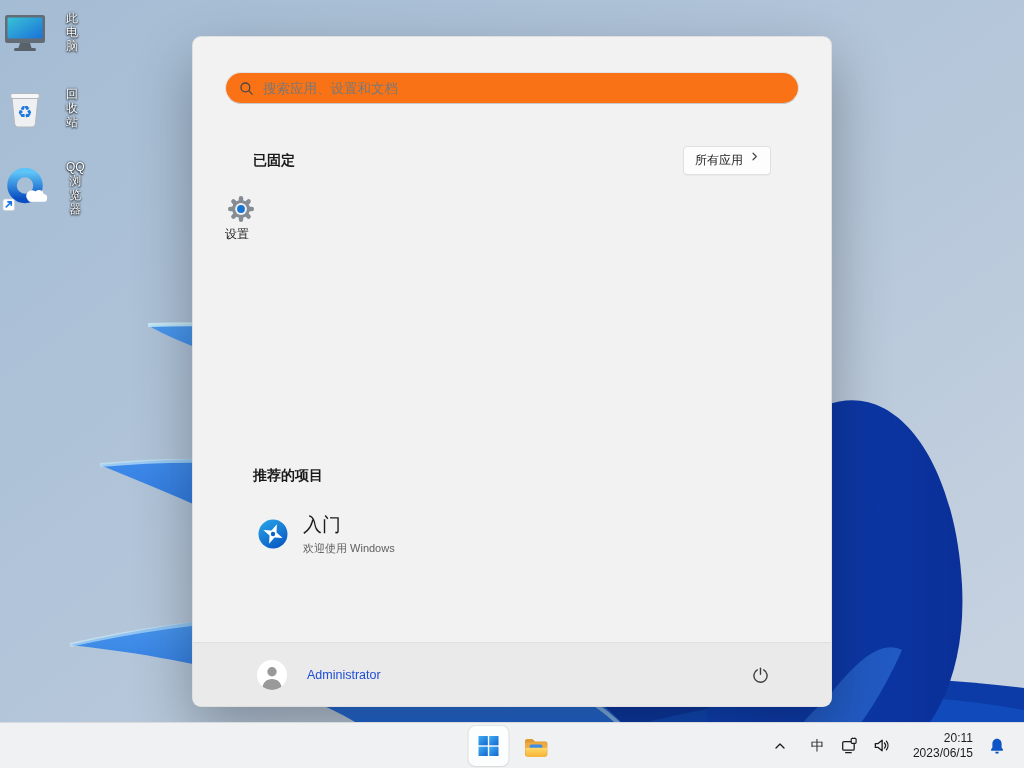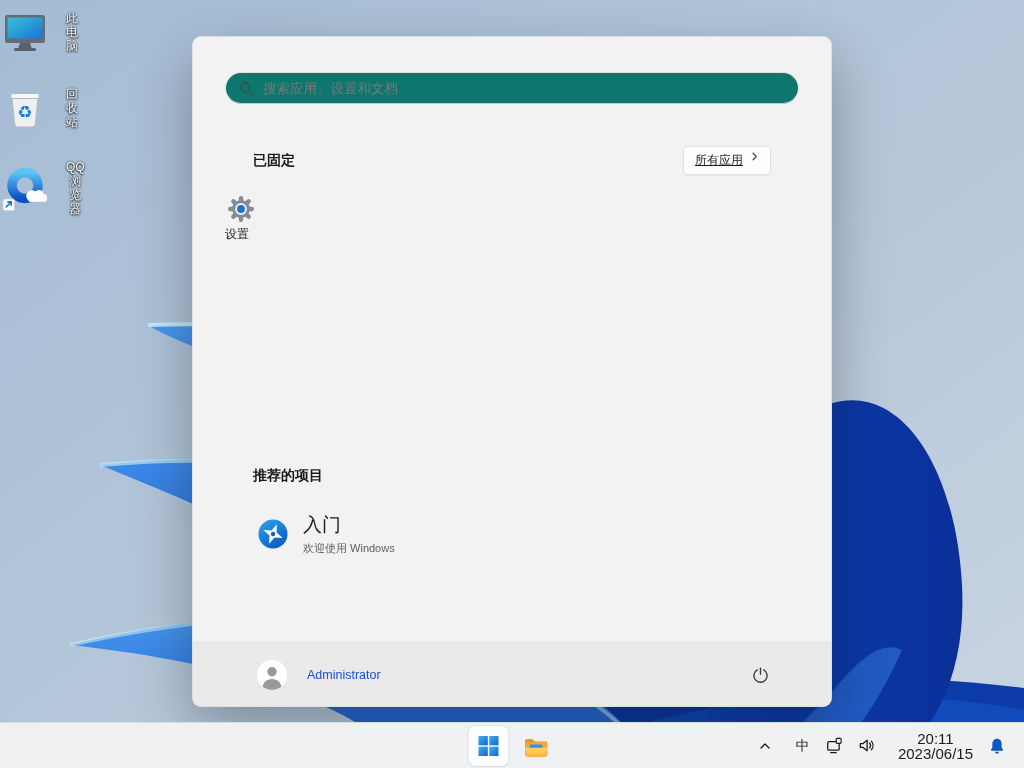--- a/index.html
+++ b/index.html
@@ -12,34 +12,34 @@
   .desktop-icons { position:absolute; left:1px; top:8px; width:76px; display:flex; flex-direction:column; gap:28px; z-index:2; }
   .dicon { width:76px; display:flex; flex-direction:row; align-items:center; gap:17px; cursor:pointer; }
   .dicon-img { width:48px; height:48px; display:flex; align-items:center; justify-content:center; }
   .dicon-label { font-size:12px; line-height:14px; color:#fff; text-align:center;
                  text-shadow:0 0 2px rgba(0,0,0,.95), 0 1px 2px rgba(0,0,0,.85); }
 
   
   .start-menu { position:absolute; left:192px; top:36px; width:640px; height:671px;
                 background:#f2f2f2; border:1px solid rgba(0,0,0,.08); border-radius:9px;
                 box-shadow:0 24px 58px rgba(0,0,0,.30); z-index:5; overflow:hidden; }
-  .search-wrap { position:absolute; left:32px; right:32px; top:35px; height:32px; background:#0f766e;
+  .search-wrap { position:absolute; left:32px; right:32px; top:35px; height:32px; background:#f97316;
                  border:1px solid #e3e3e3; border-bottom:1px solid #c9c9c9; border-radius:17px;
                  display:flex; align-items:center; padding:0 13px; gap:9px; }
   .search-wrap input { flex:1; border:0; outline:0; background:transparent; font-size:13.5px;
                        color:#1b1b1b; font-family:"Liberation Sans", sans-serif; }
   .search-wrap input::placeholder { color:#787878; }
 
   .section-title { font-size:14px; font-weight:700; color:#191919; }
   .pinned-head { position:absolute; top:109px; left:60px; right:60px; display:flex;
                  align-items:center; justify-content:space-between; }
   .all-apps-btn { display:flex; align-items:flex-start; gap:7px; padding:5px 11px; font-size:12px;
                   color:#1b1b1b; background:#fdfdfd; border:1px solid #e0e0e0; border-radius:4px;
                   box-shadow:0 1px 1px rgba(0,0,0,.04); cursor:pointer;
-                  font-family:"Liberation Sans", sans-serif;text-decoration:underline; }
+                  font-family:"Liberation Sans", sans-serif; }
 
   .pinned-grid { position:absolute; top:149px; left:32px; display:flex; }
   .tile { width:96px; height:88px; display:flex; flex-direction:column; align-items:flex-start;
           padding-top:7px; gap:1px; border-radius:6px; cursor:pointer; }
   .tile-label { font-size:12px; color:#1b1b1b; text-align:center; white-space:nowrap; }
 
   .recommended-head { position:absolute; top:429px; left:60px; }
   .rec-item { position:absolute; top:467px; left:48px; width:300px; display:flex; align-items:center;
               gap:14px; padding:8px 16px; border-radius:6px; cursor:pointer; }
   .rec-texts { display:flex; flex-direction:column; gap:3px; }
@@ -60,21 +60,21 @@
   .task-center { position:absolute; left:50%; top:3px; transform:translateX(-50%);
                  display:flex; gap:7px; }
   .task-btn { width:40px; height:40px; border:0; background:transparent; border-radius:7px;
               display:flex; align-items:center; justify-content:center; cursor:pointer; }
   .task-btn.active { background:#fcfdfd; box-shadow:0 0 0 1px rgba(0,0,0,.05), 0 1px 2px rgba(0,0,0,.05); }
   .tray { position:absolute; right:0; top:0; bottom:0; display:flex; align-items:center;
           padding-right:13px; gap:3px; }
   .tray-btn { height:34px; min-width:29px; display:flex; align-items:center; justify-content:center;
               border:0; background:transparent; border-radius:5px; cursor:pointer; color:#1b1b1b; }
   .ime { font-size:13.5px; }
-  .clock { text-align:center; font-size:15px; line-height:15px; color:#1b1b1b; padding:0 6px 0 14px; cursor:pointer; }
+  .clock { text-align:right; font-size:12px; line-height:15px; color:#1b1b1b; padding:0 6px 0 14px; cursor:pointer; }
 </style>
 </head>
 <body>
 
 <div class="screen">
 
   <svg class="wallpaper" viewBox="0 0 1024 768" preserveAspectRatio="none">
     <defs>
       <linearGradient id="bg" x1="0" y1="0" x2="1" y2="1">
         <stop offset="0" stop-color="#a4bcd4"></stop>

